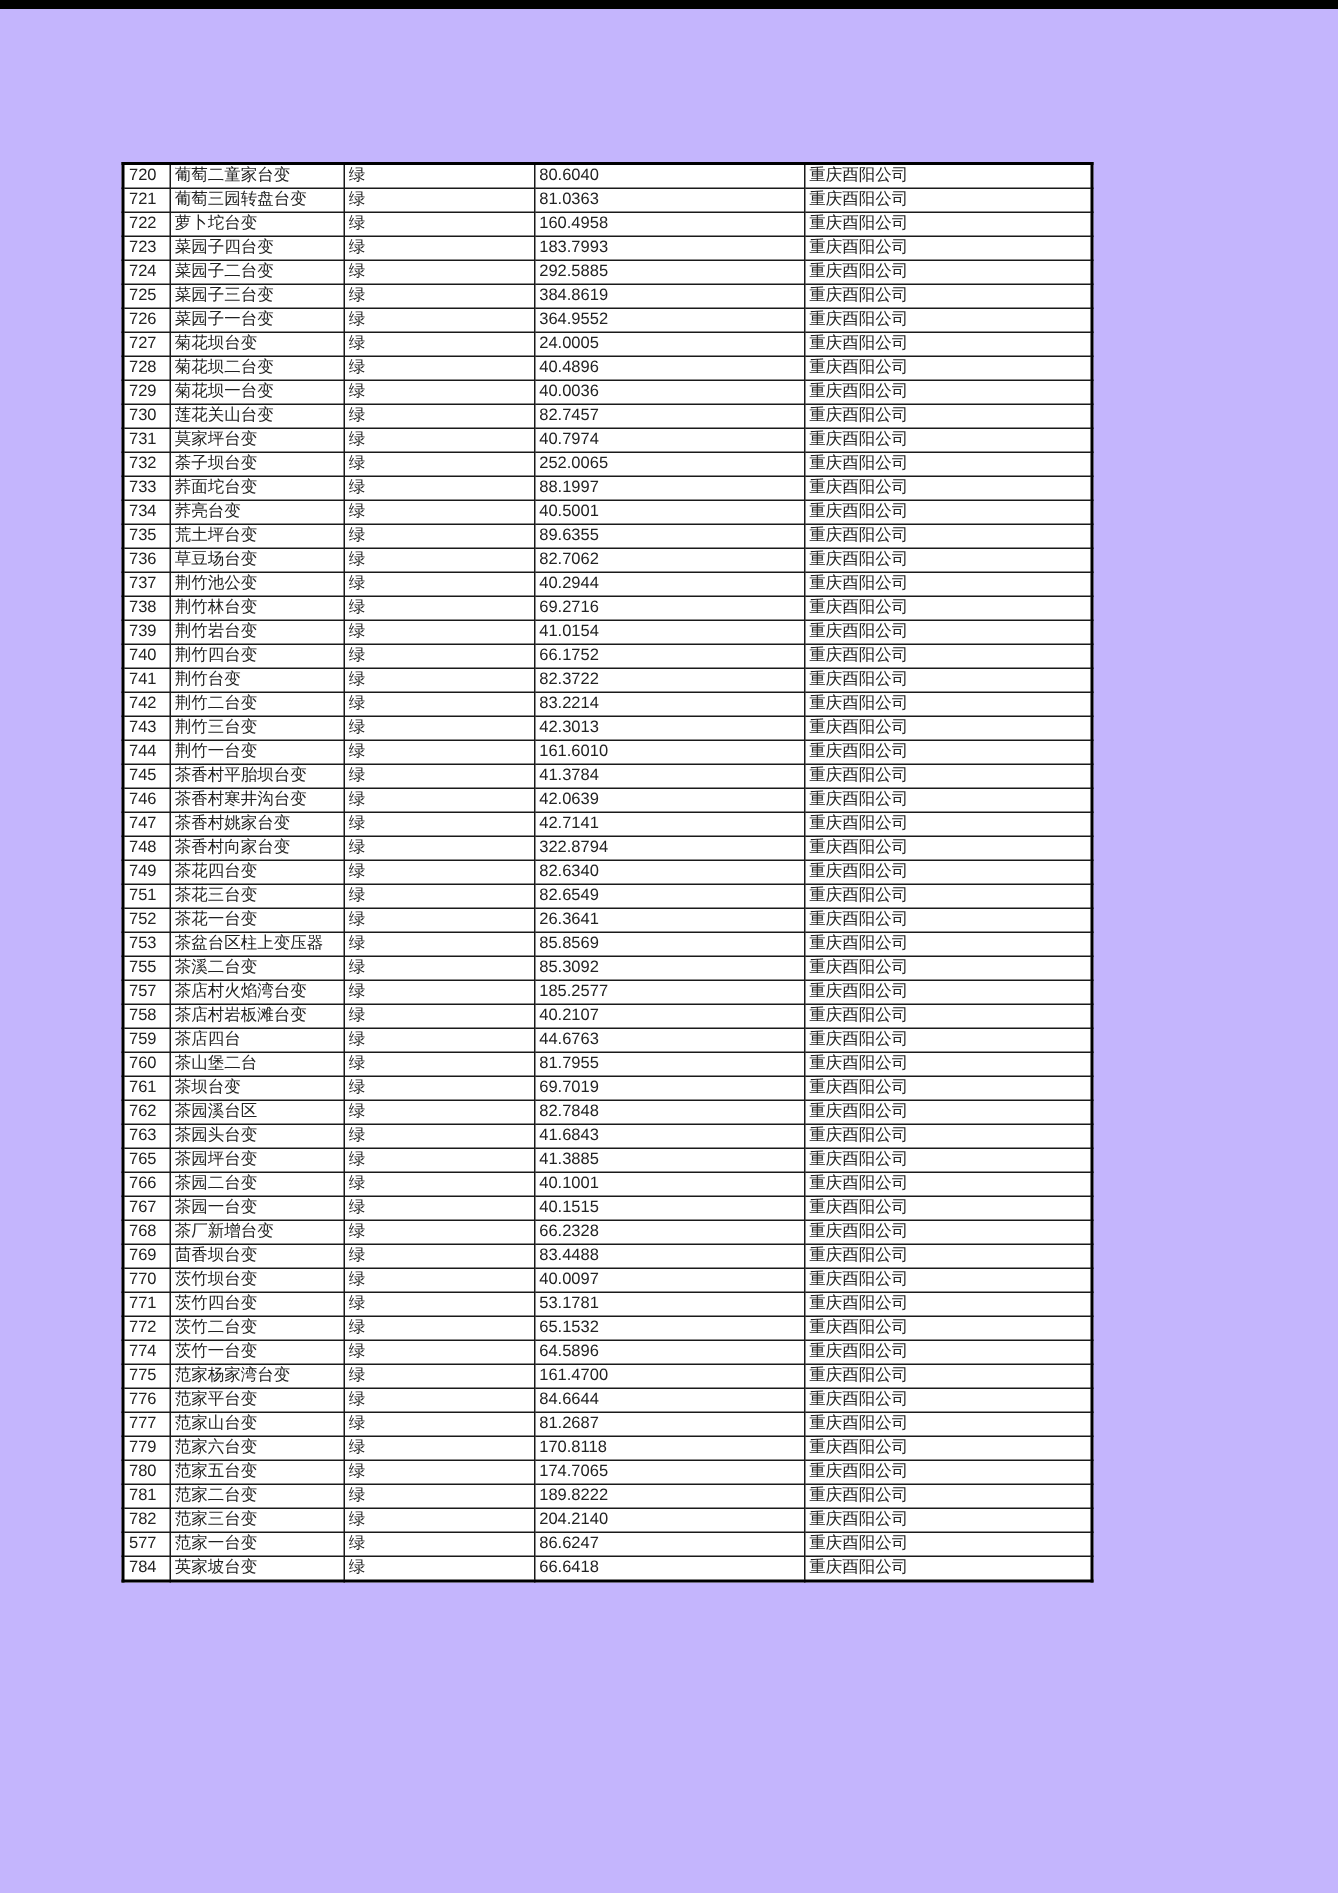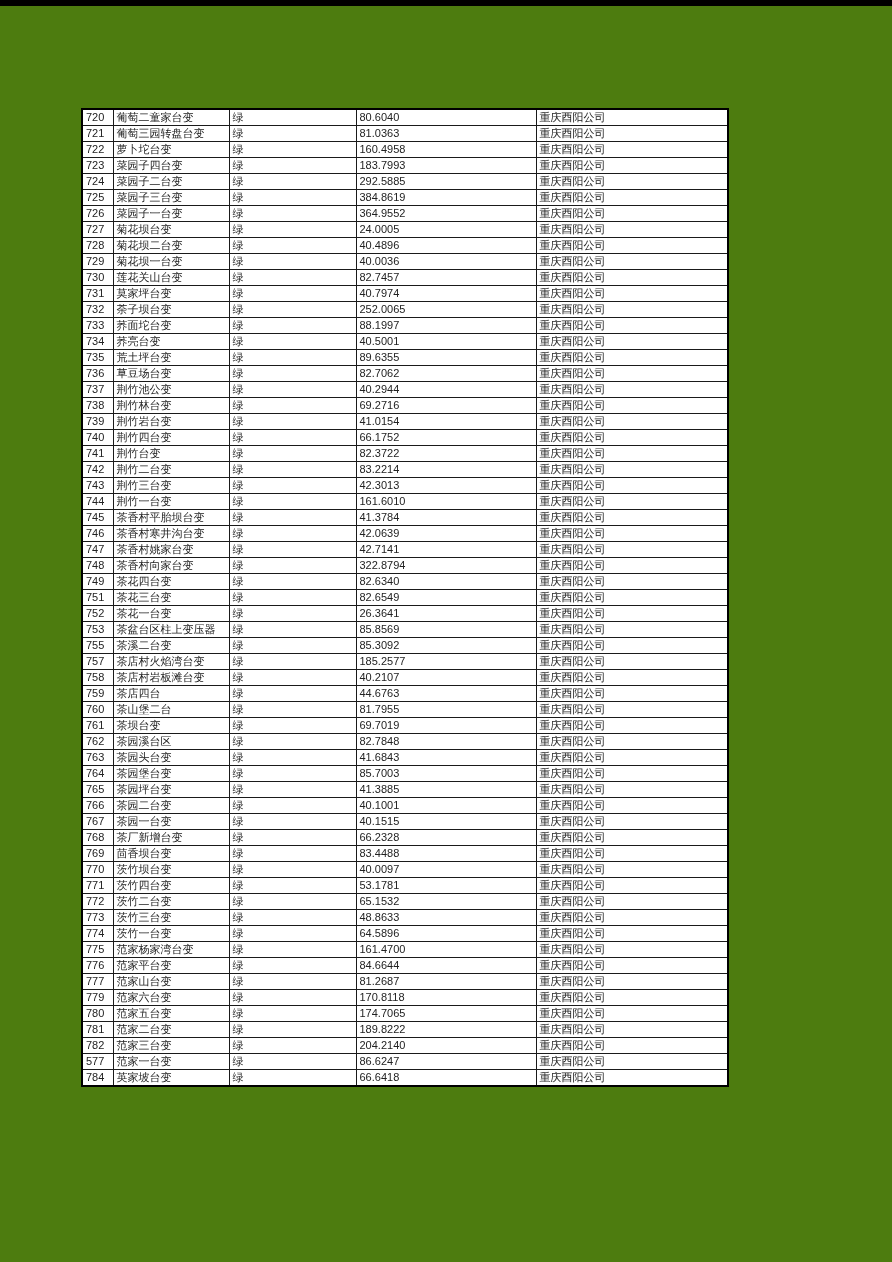--- a/index.html
+++ b/index.html
@@ -4,21 +4,21 @@
 <style>
   html, body {
     margin: 0;
     padding: 0;
     background: #ffffff;
   }
   .page {
     position: relative;
     width: 892px;
     height: 1262px;
-    background: #4d7c0f;
+    background: #c4b5fd;
     overflow: hidden;
     font-family: "Liberation Sans", sans-serif;
   }
   .top-bar {
     position: absolute;
     top: 0;
     left: 0;
     width: 892px;
     height: 6px;
     background: #000000;
@@ -393,27 +393,20 @@
   </tr>
 
   <tr>
     <td class="c-no">763</td>
     <td class="c-name">茶园头台变</td>
     <td class="c-status">绿</td>
     <td class="c-value">41.6843</td>
     <td class="c-company">重庆酉阳公司</td>
   </tr>
 
-  <tr>
-    <td class="c-no">764</td>
-    <td class="c-name">茶园堡台变</td>
-    <td class="c-status">绿</td>
-    <td class="c-value">85.7003</td>
-    <td class="c-company">重庆酉阳公司</td>
-  </tr>
 
   <tr>
     <td class="c-no">765</td>
     <td class="c-name">茶园坪台变</td>
     <td class="c-status">绿</td>
     <td class="c-value">41.3885</td>
     <td class="c-company">重庆酉阳公司</td>
   </tr>
 
   <tr>
@@ -465,27 +458,20 @@
   </tr>
 
   <tr>
     <td class="c-no">772</td>
     <td class="c-name">茨竹二台变</td>
     <td class="c-status">绿</td>
     <td class="c-value">65.1532</td>
     <td class="c-company">重庆酉阳公司</td>
   </tr>
 
-  <tr>
-    <td class="c-no">773</td>
-    <td class="c-name">茨竹三台变</td>
-    <td class="c-status">绿</td>
-    <td class="c-value">48.8633</td>
-    <td class="c-company">重庆酉阳公司</td>
-  </tr>
 
   <tr>
     <td class="c-no">774</td>
     <td class="c-name">茨竹一台变</td>
     <td class="c-status">绿</td>
     <td class="c-value">64.5896</td>
     <td class="c-company">重庆酉阳公司</td>
   </tr>
 
   <tr>

